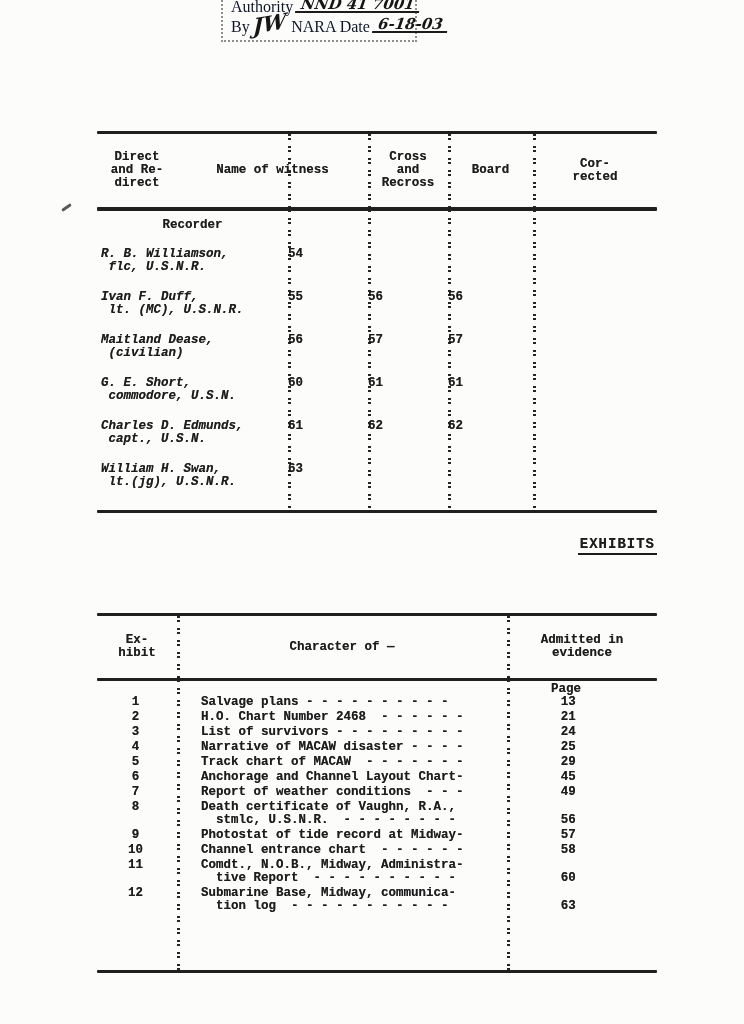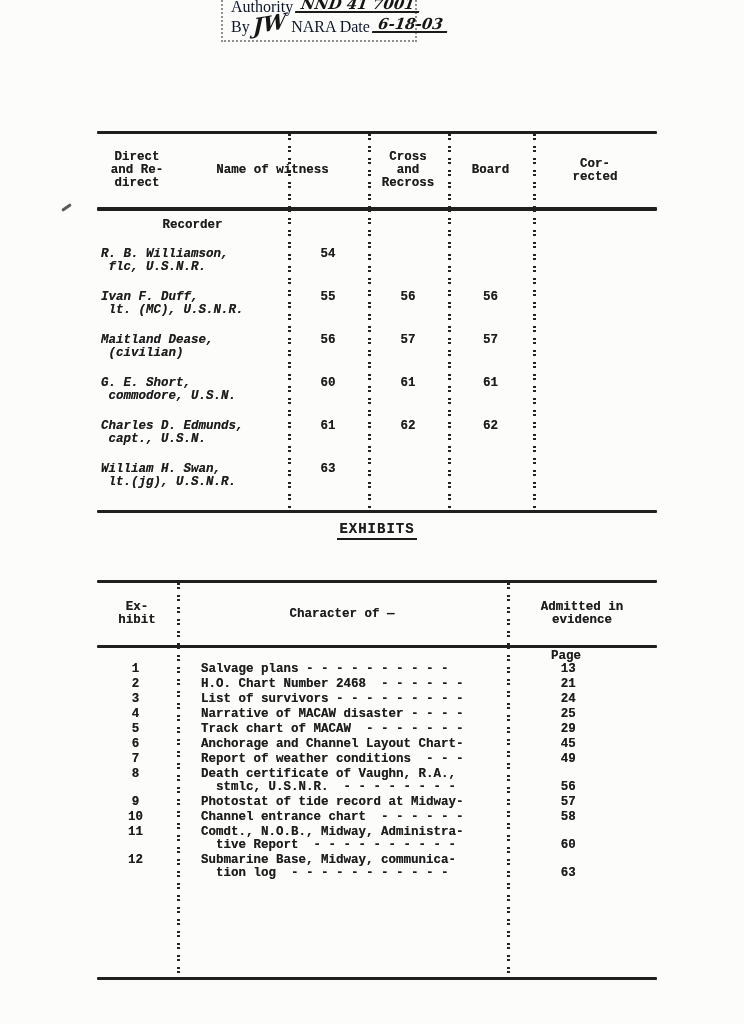--- a/index.html
+++ b/index.html
@@ -47,29 +47,29 @@
   .hcell { display:flex; align-items:center; justify-content:center;
            text-align:center; white-space:pre; }
   
   .wtable { top:131px; height:382px; }
   .whead { height:73px; display:flex; }
   .wc1{width:191px} .wc2{width:80px} .wc3{width:80px} .wc4{width:85px} .wc5{width:124px}
   .wbody { flex:1; padding-top:8px; position:relative; }
   .recorder { width:191px; text-align:center; margin-bottom:16px; }
   .w-row { display:flex; margin-bottom:17px; }
   .w-name { width:191px; padding-left:4px; white-space:pre;font-style:italic; }
-  .w-num  { text-align:center; }
+  .w-num  { }
   .c-direct{width:80px} .c-cross{width:80px} .c-board{width:85px} .c-corrected{width:124px}
   
-  .ex-heading { position:absolute; left:97px; top:523px; width:560px; text-align:center; }
+  .ex-heading { position:absolute; left:97px; top:538px; width:560px; text-align:right; }
   .ex-heading span {
     font-size:14px; letter-spacing:1px; border-bottom:2.5px solid #1c1c1c; padding:0 2px 1px;
   }
   
-  .etable { top:580px; height:400px; }
+  .etable { top:613px; height:360px; }
   .ehead { height:62px; display:flex; }
   .ec1{width:80px} .ec2{width:330px} .ec3{width:150px}
   .ebody { flex:1; position:relative; padding-top:2px; }
   .page-label { width:150px; margin-left:410px; text-align:center; padding-right:32px; }
   .e-row { display:flex; margin-bottom:2px; }
   .e-num { width:80px; text-align:center; align-self:flex-start; }
   .e-desc { width:330px; padding-left:8px; white-space:pre;margin-left:19px; }
   .e-page { width:150px; text-align:center; align-self:flex-end; padding-right:32px; }
 </style>
 </head>

